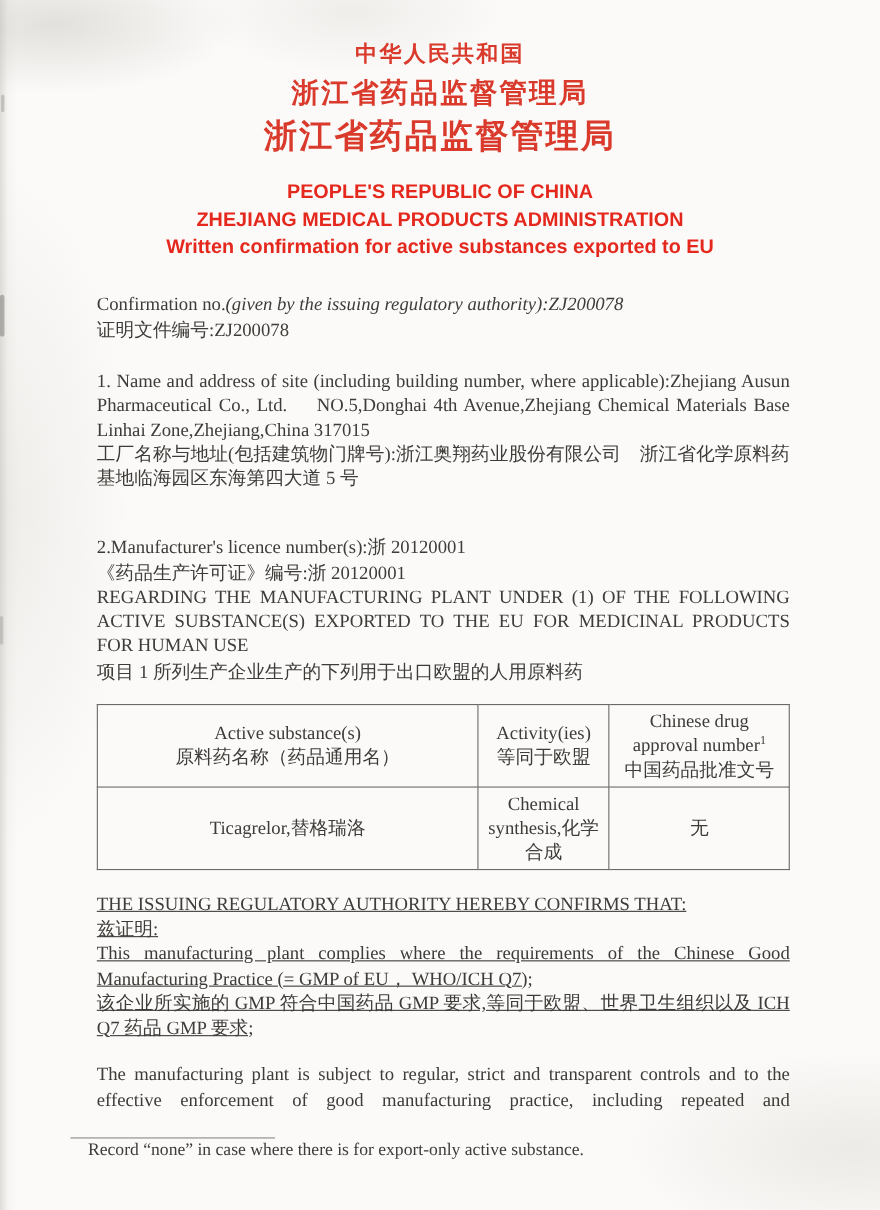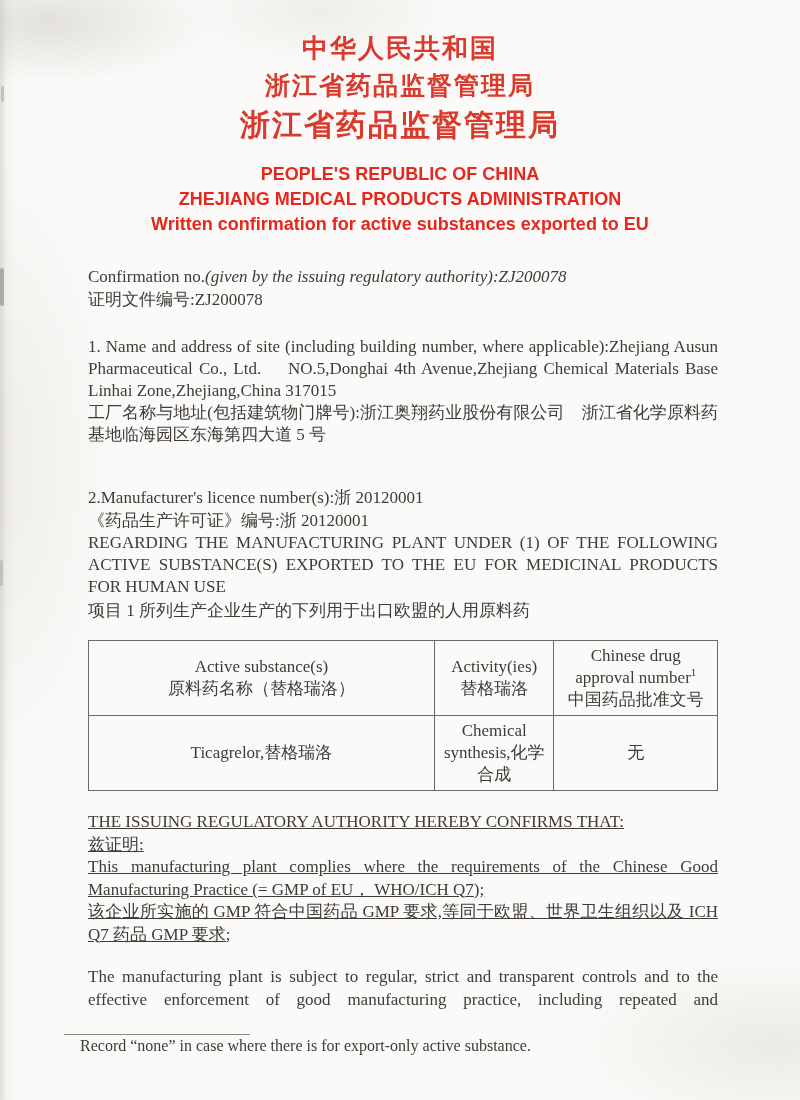--- a/index.html
+++ b/index.html
@@ -21,21 +21,21 @@
     color: #3e3b38;
   }
   .scan-mark { position: absolute; background: #6d6a66; border-radius: 2px; }
   .mark-a { left: 0; top: 268px; width: 4px; height: 38px; opacity: .45; }
   .mark-b { left: 1px; top: 86px;  width: 3px; height: 16px; opacity: .30; }
   .mark-c { left: 0; top: 560px; width: 3px; height: 26px; opacity: .25; }
 
   
   .letterhead { padding-top: 34px; text-align: center; }
   .h-zh { font-weight: bold; color: #d93a2c; letter-spacing: 2px; }
-  .h-zh1 { font-size: 26px; line-height: 30px; }
+  .h-zh1 { font-size: 20px; line-height: 30px; }
   .h-zh2 { font-size: 25px; line-height: 30px; margin-top: 7px; }
   .h-zh3 { font-size: 30px; line-height: 34px; margin-top: 7px; }
   .h-en {
     font-family: "Liberation Sans", "DejaVu Sans", sans-serif;
     font-weight: bold; color: #e5281d;
     font-size: 18px; line-height: 25px;
   }
   .h-en1 { margin-top: 20px; }
 
   
@@ -116,25 +116,25 @@
     <div class="blk-reg">
       <p class="jp">REGARDING THE MANUFACTURING PLANT UNDER (1) OF THE FOLLOWING ACTIVE SUBSTANCE(S) EXPORTED TO THE EU FOR MEDICINAL PRODUCTS FOR HUMAN USE</p>
       <p class="zh-line">项目 1 所列生产企业生产的下列用于出口欧盟的人用原料药</p>
     </div>
 
     <table class="subs-table">
       <tbody>
           <tr class="t-head">
         <td class="col-substance">
           <span>Active substance(s)</span><br>
-          <span>原料药名称（替格瑞洛）</span>
+          <span>原料药名称（药品通用名）</span>
         </td>
         <td class="col-activity">
           <span>Activity(ies)</span><br>
-          <span>替格瑞洛</span>
+          <span>等同于欧盟</span>
         </td>
         <td class="col-approval">
           <span>Chinese drug</span><br>
           <span>approval number</span><sup>1</sup><br>
           <span>中国药品批准文号</span>
         </td>
       </tr>
       <tr class="t-data">
         <td>Ticagrelor,替格瑞洛</td>
         <td>Chemical synthesis,化学合成</td>

